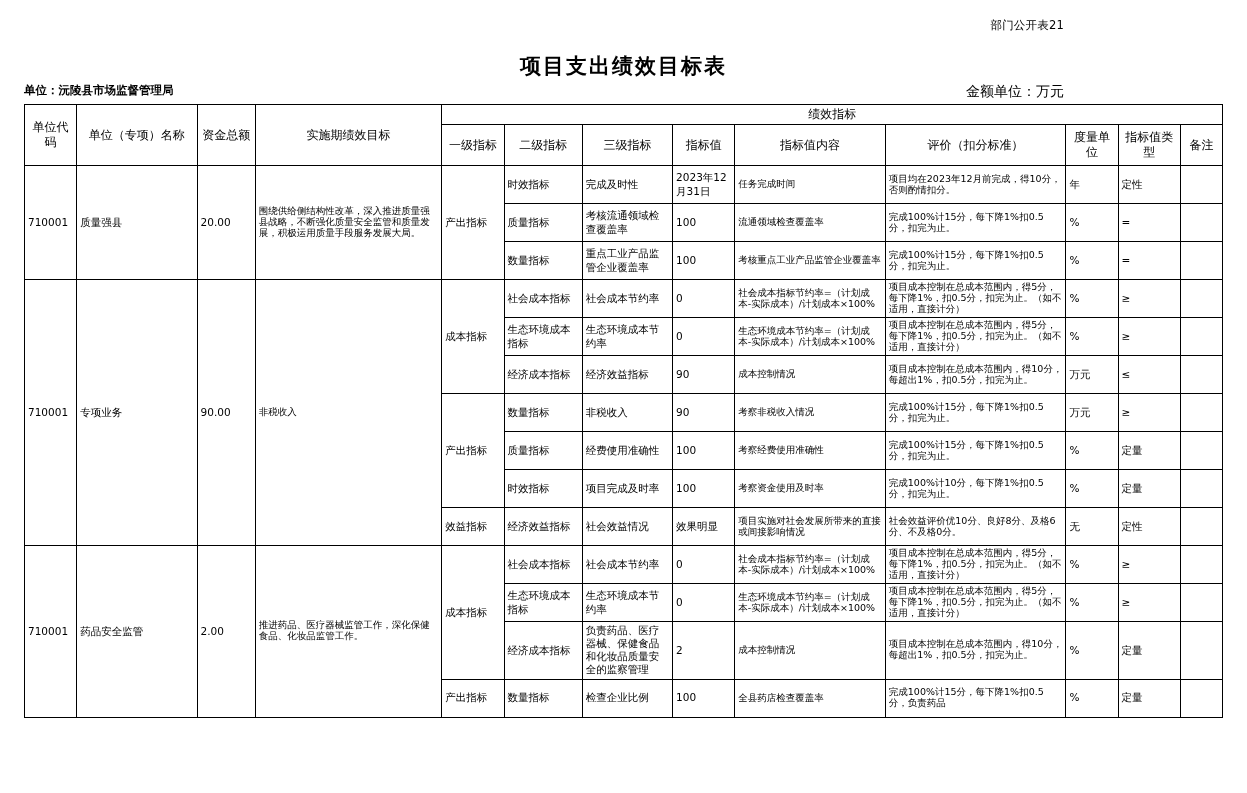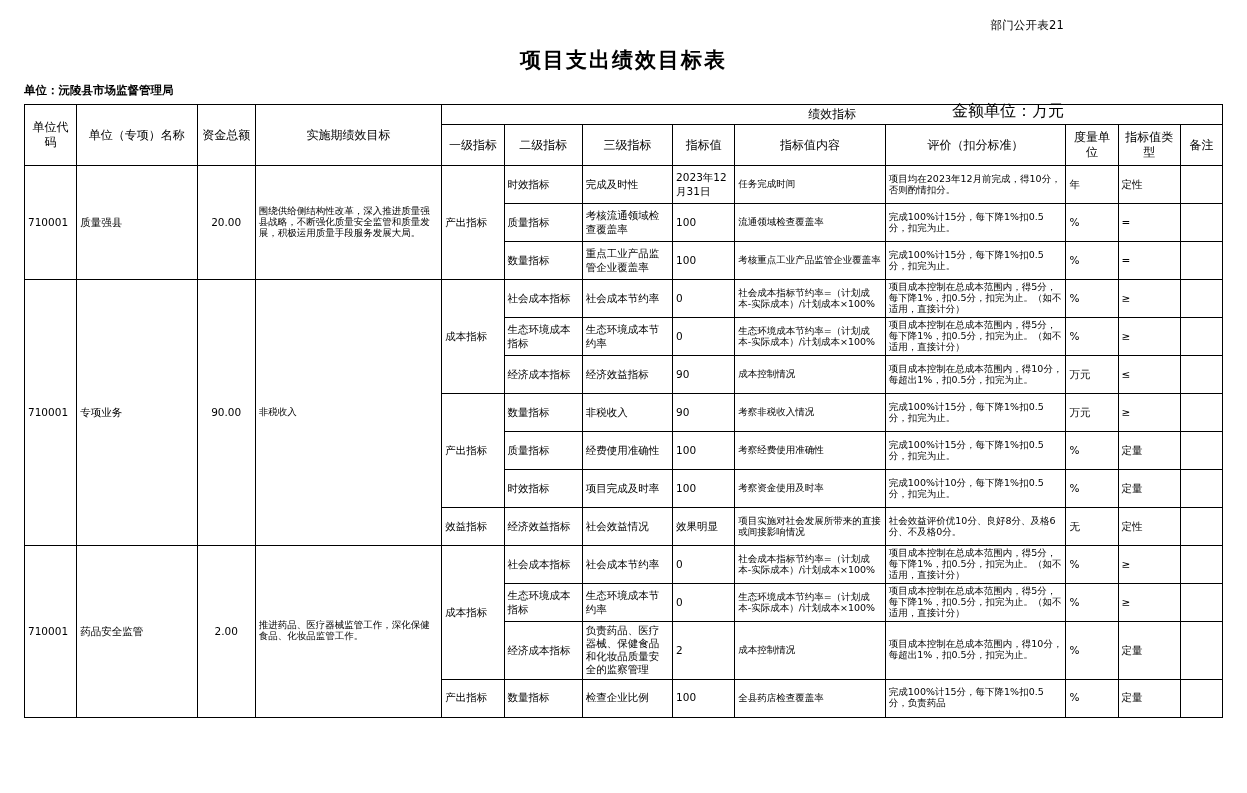--- a/index.html
+++ b/index.html
@@ -24,41 +24,41 @@
   }
   .topnote {
     position: absolute;
     top: 18px;
     right: 24px;
     font-size: 11.5px;
     letter-spacing: 0.2px;
   }
   .doc-title {
     position: absolute;
-    top: 46px;
+    top: 52px;
     left: 0;
     width: 1247px;
     text-align: center;
     font-size: 21px;
     font-weight: bold;
     font-family: "DejaVu Serif", "Liberation Serif", serif;
     letter-spacing: 2px;
   }
   .unit-left {
     position: absolute;
     top: 83px;
     left: 24px;
     font-size: 11.5px;
     font-weight: bold;
   }
   .unit-right {
     position: absolute;
-    top: 101px;
+    top: 83px;
     right: 24px;
-    font-size: 16px;
+    font-size: 14px;
     margin-left: 31px;
   }
   table.main {
     position: absolute;
     top: 104px;
     left: 24px;
     width: 1199px;
     border-collapse: collapse;
     table-layout: fixed;
     font-size: 10.5px;
@@ -72,21 +72,21 @@
     overflow: hidden;
   }
   th.head {
     text-align: center;
     font-weight: normal;
     font-size: 12px;
   }
   .hdr-tall { height: 36px; }
   td.c { }
   td.l { text-align: left; }
-  td.r { text-align: center; }
+  td.r { text-align: left; }
   td.small { font-size: 9.5px; line-height: 1.15; }
   td.vmid { vertical-align: middle; }
   .rowh { height: 38px; }
 </style>
 </head>
 <body>
 
 <div class="page">
 
   <div class="topnote">部门公开表21</div>

